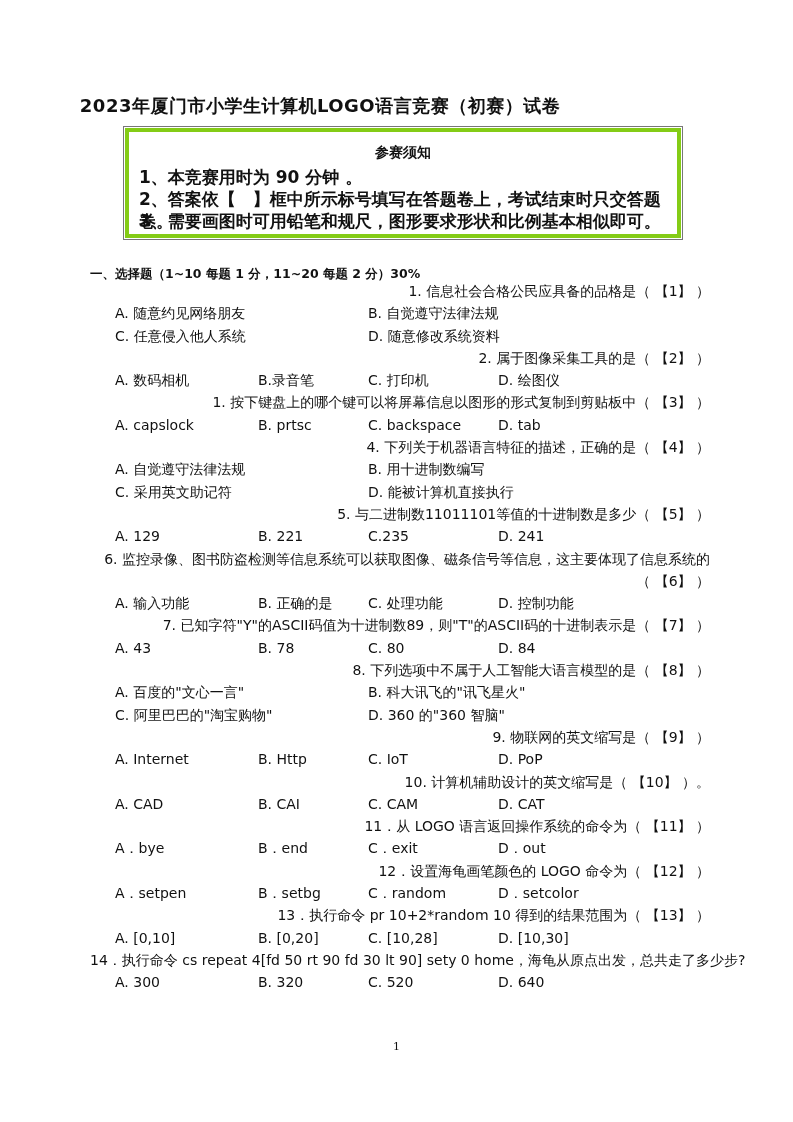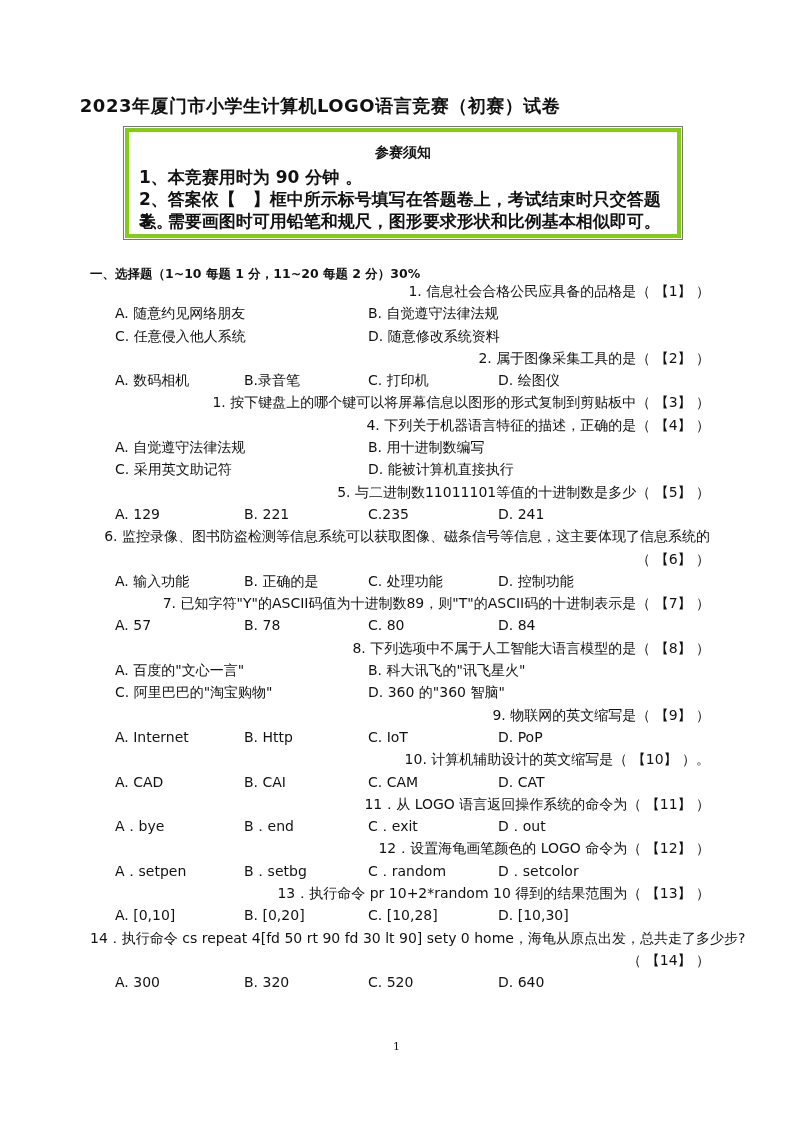--- a/index.html
+++ b/index.html
@@ -11,21 +11,21 @@
          border: 4px solid #84cc16; outline: 1px solid #777; outline-offset: 1px; box-sizing: content-box; }
   .notice-title { text-align: center; font-weight: bold; font-size: 14px; margin-top: 12px; }
   .notice-line { font-weight: bold; font-size: 17px; margin-left: 10px; height: 22px; line-height: 22px; }
   .notice-first { margin-top: 4px; }
   .section-heading { position: absolute; left: 90px; top: 266px; font-weight: bold; font-size: 12.5px; }
   .questions { position: absolute; left: 90px; top: 280px; width: 620px; font-size: 14px; text-align: right; }
   .q-stem { height: 22.3px; line-height: 22.3px; white-space: nowrap; }
   .q-cont { padding-left: 28px; height: 22.3px; line-height: 22.3px; }
   .opt-row { position: relative; height: 22.3px; line-height: 22.3px; }
   .opt { position: absolute; top: 0; white-space: nowrap; }
-  .c4-0 { left: 25px; } .c4-1 { left: 154px; } .c4-2 { left: 278px; } .c4-3 { left: 408px; }
+  .c4-0 { left: 25px; } .c4-1 { left: 168px; } .c4-2 { left: 278px; } .c4-3 { left: 408px; }
   .c2-0 { left: 25px; } .c2-1 { left: 278px; }
   .page-number { position: absolute; top: 1040px; left: 0; width: 793px; text-align: center;
          font-family: "DejaVu Serif", serif; font-size: 11px; }
 </style>
 </head>
 <body>
 
 <div class="page-title">2023年厦门市小学生计算机LOGO语言竞赛（初赛）试卷</div>
 
 <div class="notice-box">
@@ -53,20 +53,26 @@
       <div class="q-stem">2. 属于图像采集工具的是（ 【2】 ）</div>
       <div class="opt-row">
         <span class="opt c4-0">A. 数码相机</span>
         <span class="opt c4-1">B.录音笔</span>
         <span class="opt c4-2">C. 打印机</span>
         <span class="opt c4-3">D. 绘图仪</span>
       </div>
     </div>
     <div>
       <div class="q-stem">1. 按下键盘上的哪个键可以将屏幕信息以图形的形式复制到剪贴板中（ 【3】 ）</div>
+      <div class="opt-row">
+        <span class="opt c4-0">A. capslock</span>
+        <span class="opt c4-1">B. prtsc</span>
+        <span class="opt c4-2">C. backspace</span>
+        <span class="opt c4-3">D. tab</span>
+      </div>
     </div>
     <div>
       <div class="q-stem">4. 下列关于机器语言特征的描述，正确的是（ 【4】 ）</div>
       <div class="opt-row">
         <span class="opt c2-0">A. 自觉遵守法律法规</span>
         <span class="opt c2-1">B. 用十进制数编写</span>
       </div>
       <div class="opt-row">
         <span class="opt c2-0">C. 采用英文助记符</span>
         <span class="opt c2-1">D. 能被计算机直接执行</span>
@@ -87,21 +93,21 @@
       <div class="opt-row">
         <span class="opt c4-0">A. 输入功能</span>
         <span class="opt c4-1">B. 正确的是</span>
         <span class="opt c4-2">C. 处理功能</span>
         <span class="opt c4-3">D. 控制功能</span>
       </div>
     </div>
     <div>
       <div class="q-stem">7. 已知字符"Y"的ASCII码值为十进制数89，则"T"的ASCII码的十进制表示是（ 【7】 ）</div>
       <div class="opt-row">
-        <span class="opt c4-0">A. 57</span>
+        <span class="opt c4-0">A. 43</span>
         <span class="opt c4-1">B. 78</span>
         <span class="opt c4-2">C. 80</span>
         <span class="opt c4-3">D. 84</span>
       </div>
     </div>
     <div>
       <div class="q-stem">8. 下列选项中不属于人工智能大语言模型的是（ 【8】 ）</div>
       <div class="opt-row">
         <span class="opt c2-0">A. 百度的"文心一言"</span>
         <span class="opt c2-1">B. 科大讯飞的"讯飞星火"</span>
@@ -151,21 +157,20 @@
       <div class="q-stem">13．执行命令 pr 10+2*random 10 得到的结果范围为（ 【13】 ）</div>
       <div class="opt-row">
         <span class="opt c4-0">A.   [0,10]</span>
         <span class="opt c4-1">B.   [0,20]</span>
         <span class="opt c4-2">C.   [10,28]</span>
         <span class="opt c4-3">D.   [10,30]</span>
       </div>
     </div>
     <div>
       <div class="q-stem">14．执行命令 cs repeat 4[fd 50 rt 90 fd 30 lt 90] sety 0 home，海龟从原点出发，总共走了多少步?</div>
-      <div class="q-cont">（ 【14】 ）</div>
       <div class="opt-row">
         <span class="opt c4-0">A. 300</span>
         <span class="opt c4-1">B. 320</span>
         <span class="opt c4-2">C. 520</span>
         <span class="opt c4-3">D. 640</span>
       </div>
     </div>
   </div>
 
 <div class="page-number">1</div>

